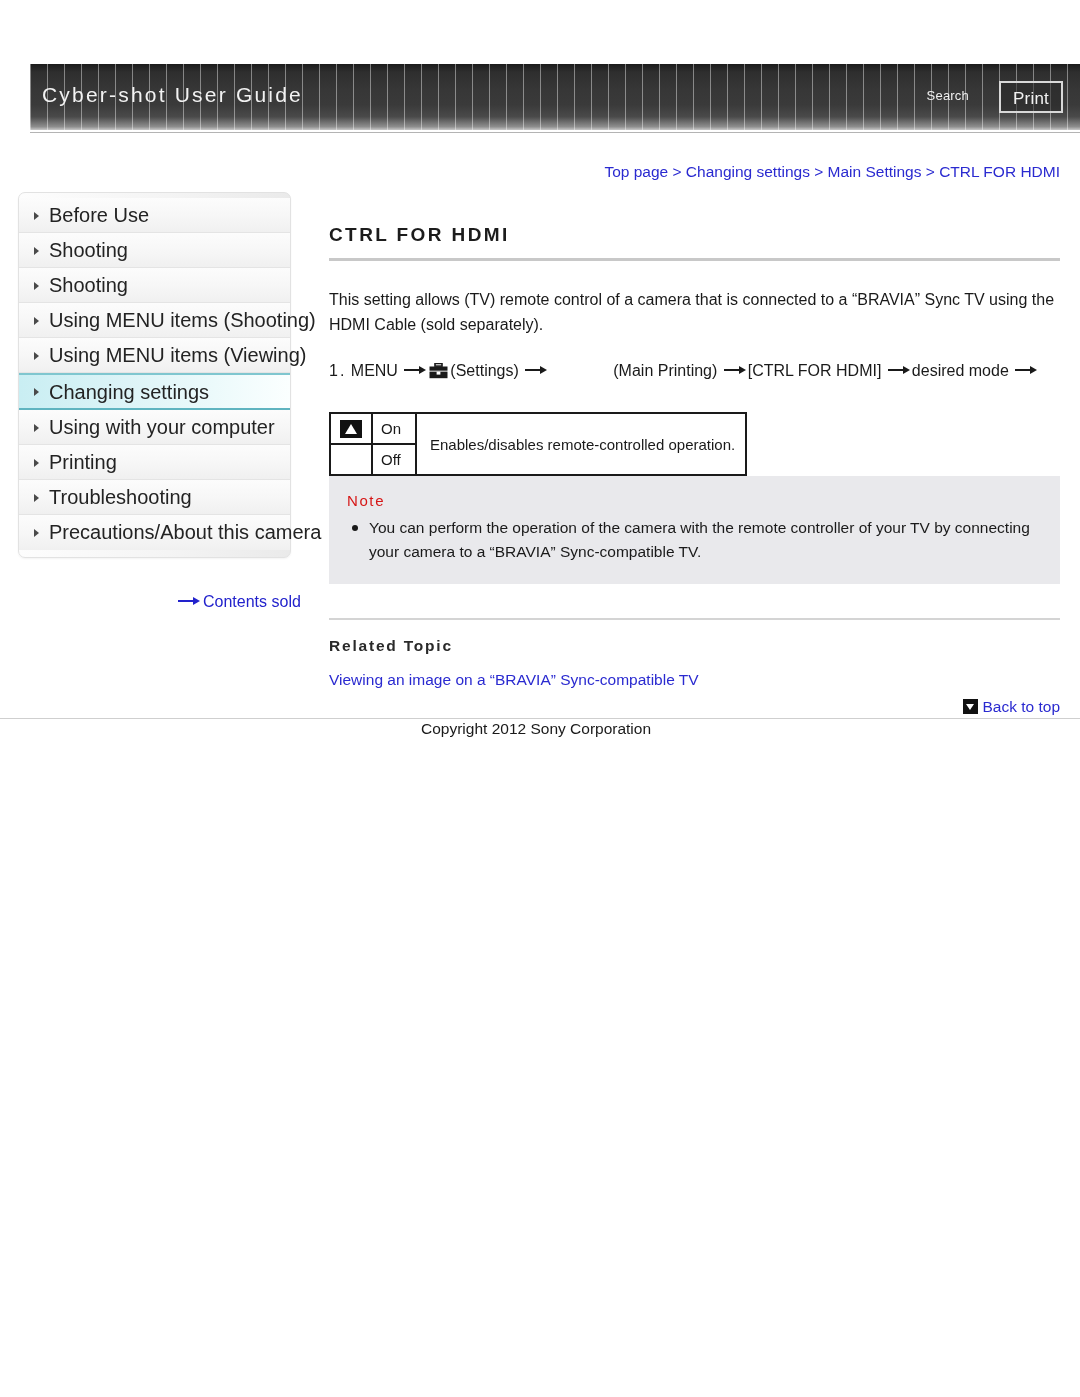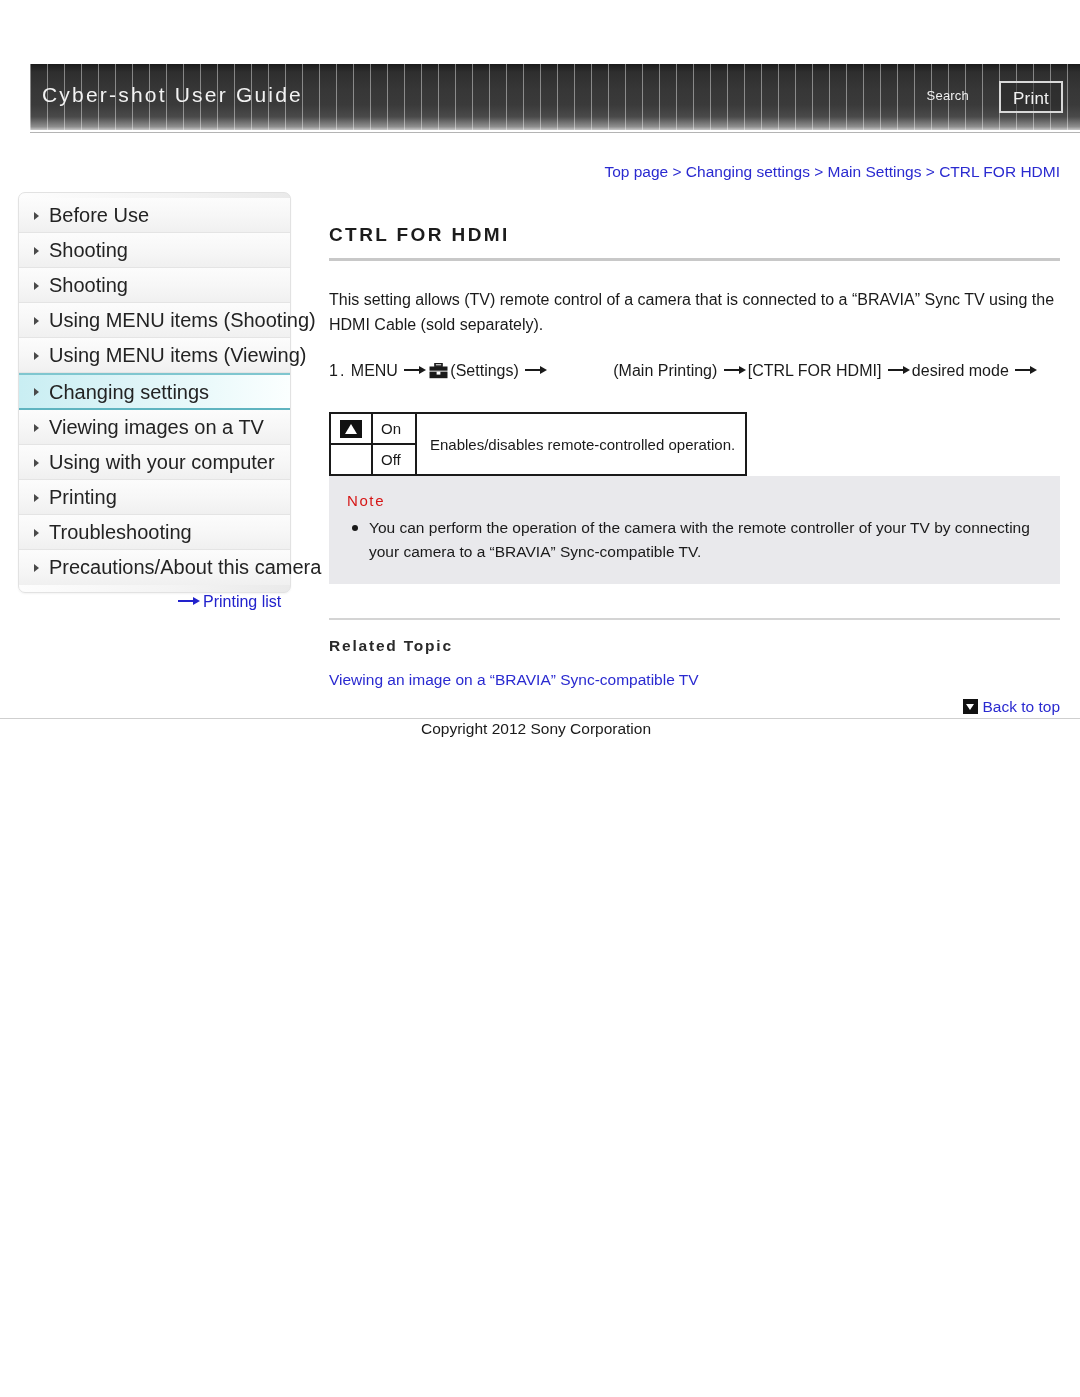--- a/index.html
+++ b/index.html
@@ -433,42 +433,38 @@
   <div class="nav-item">
     <span class="tri"></span>
     <span>Using MENU items (Viewing)</span>
   </div>
   <div class="nav-item selected">
     <span class="tri"></span>
     <span>Changing settings</span>
   </div>
   <div class="nav-item">
     <span class="tri"></span>
-    <span>Viewing images on a TV</span>
-  </div>
-  <div class="nav-item">
-    <span class="tri"></span>
     <span>Using with your computer</span>
   </div>
   <div class="nav-item">
     <span class="tri"></span>
     <span>Printing</span>
   </div>
   <div class="nav-item">
     <span class="tri"></span>
     <span>Troubleshooting</span>
   </div>
   <div class="nav-item">
     <span class="tri"></span>
     <span>Precautions/About this camera</span>
   </div>
 </nav>
 
 <div class="contents-list">
-  <span class="contents-arrow"></span><span>Printing list</span>
+  <span class="contents-arrow"></span><span>Contents sold</span>
 </div>
 
 <main class="main">
 
   <h1 class="page-title">CTRL FOR HDMI</h1>
   <div class="title-rule"></div>
 
   <p class="body-text">This setting allows (TV) remote control of a camera that is connected to a “BRAVIA” Sync TV using the HDMI Cable (sold separately).</p>
 
   <div class="step-line">

